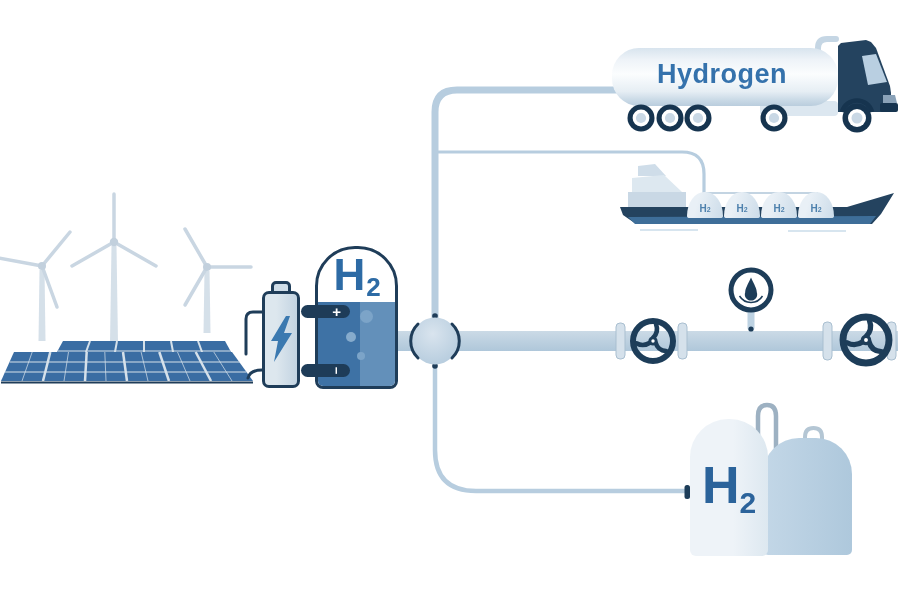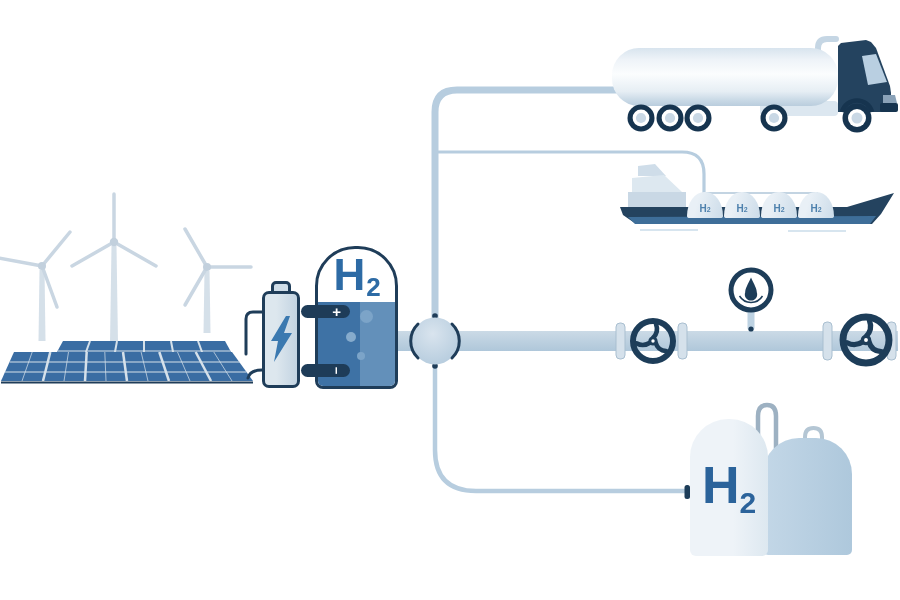--- a/index.html
+++ b/index.html
@@ -251,20 +251,21 @@
             <circle r="5.1" fill="#c9d8e5"></circle>
           </g>
         <g transform="translate(257,103)">
             <circle r="14.5" fill="#16344f"></circle>
             <circle r="9" fill="#ffffff"></circle>
             <circle r="5.5" fill="#c9d8e5"></circle>
           </g>
       </g>
       <path d="M242,97 A15.5,15.5 0 0 1 272,97" fill="none" stroke="#16344f" stroke-width="4.5"></path>
     </svg>
+    <div class="abs truck-label" style="left:12px;top:44px;width:220px;position:absolute"><span>Hydrogen</span></div>
   </div>
 
   <div class="abs" style="left:610px;top:152px;width:290px;height:84px">
     <svg width="290" height="84" viewBox="0 0 290 84">
 
       <line x1="93" y1="41" x2="208" y2="41" stroke="#c3d4e2" stroke-width="2"></line>
 
       <g>
         <polygon points="28,14 45,12 56,24 28,24" fill="#cfdde9"></polygon>
         <polygon points="22,26 54,23 72,40 22,40" fill="#dde8f0"></polygon>

